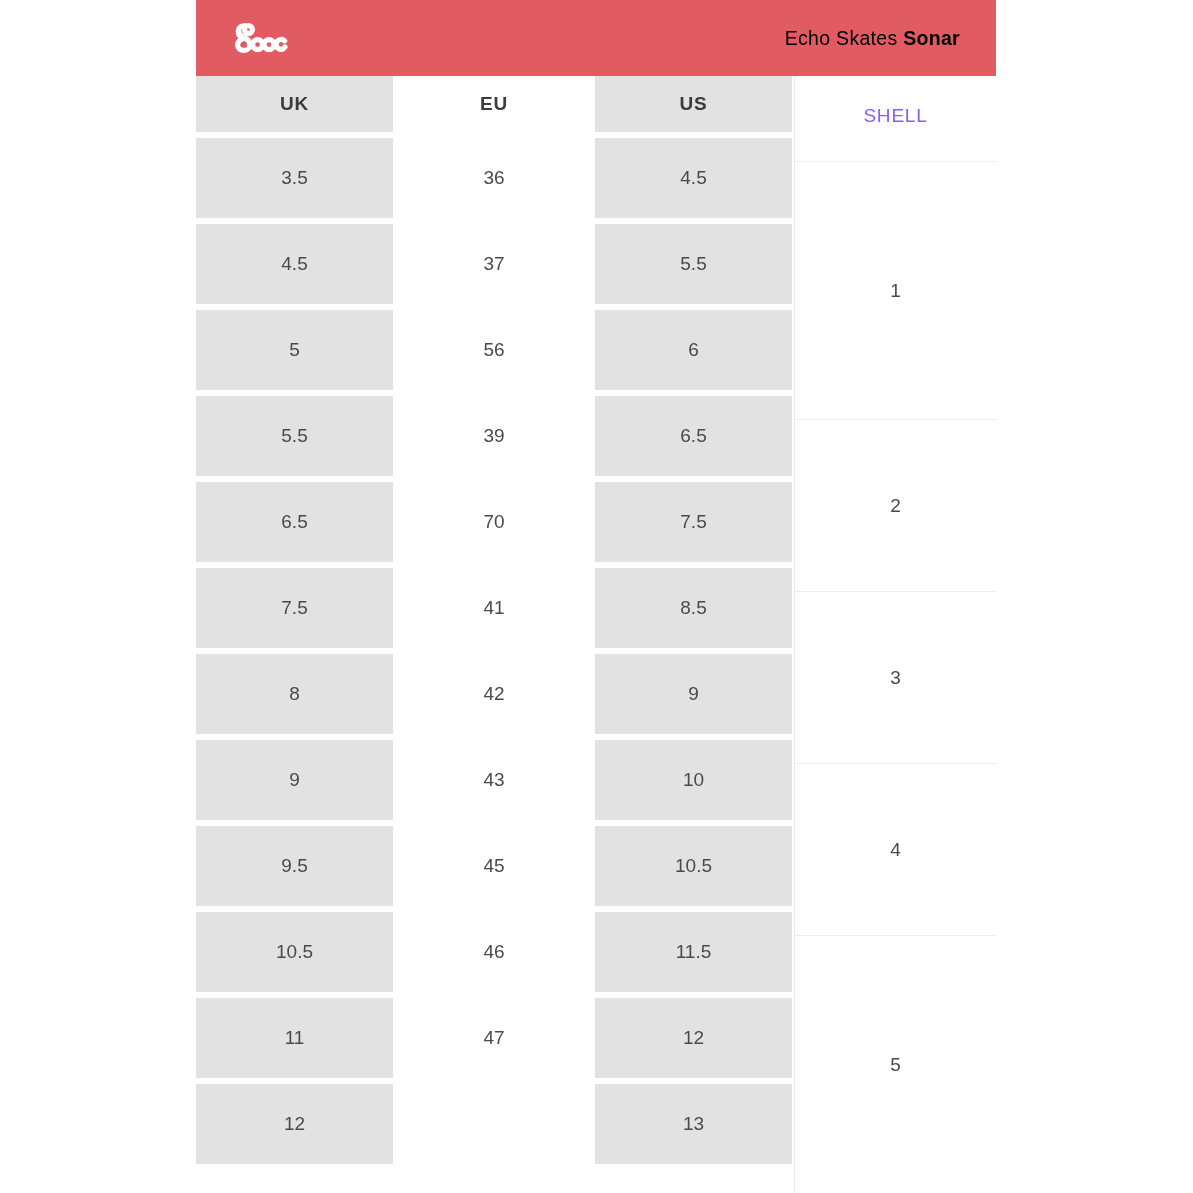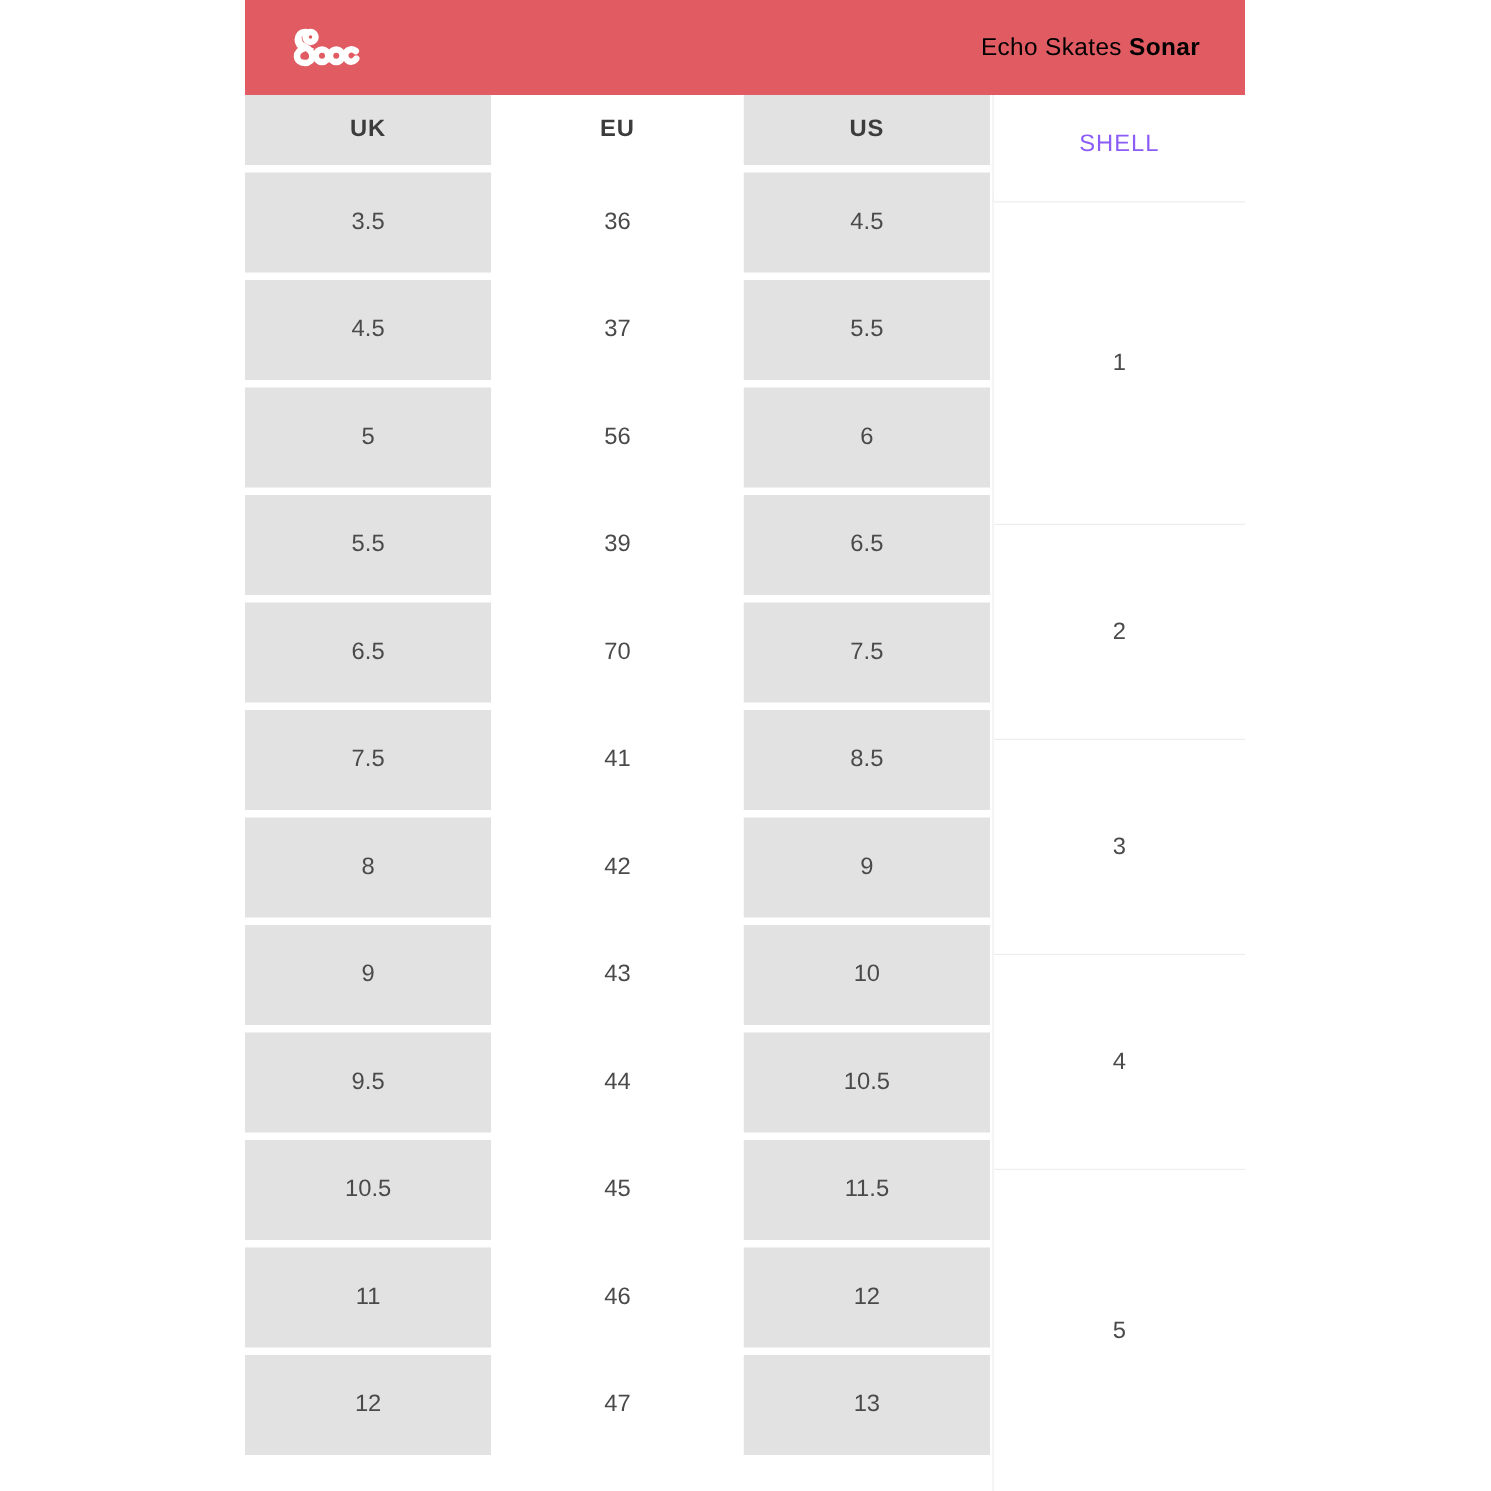--- a/index.html
+++ b/index.html
@@ -180,21 +180,20 @@
       <div class="col">
         <div class="hcell plain">EU</div>
         <div class="cell plain">36</div>
         <div class="cell plain">37</div>
         <div class="cell plain">56</div>
         <div class="cell plain">39</div>
         <div class="cell plain">70</div>
         <div class="cell plain">41</div>
         <div class="cell plain">42</div>
         <div class="cell plain">43</div>
-        <div class="cell plain">44</div>
         <div class="cell plain">45</div>
         <div class="cell plain">46</div>
         <div class="cell plain">47</div>
       </div>
 
       <div class="vgap"></div>
 
       <div class="col">
         <div class="hcell shaded">US</div>
         <div class="cell shaded">4.5</div>

